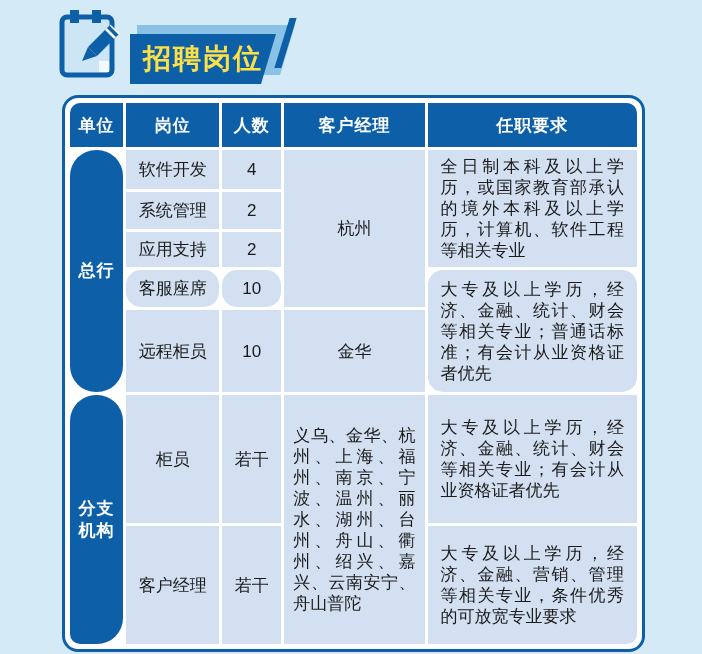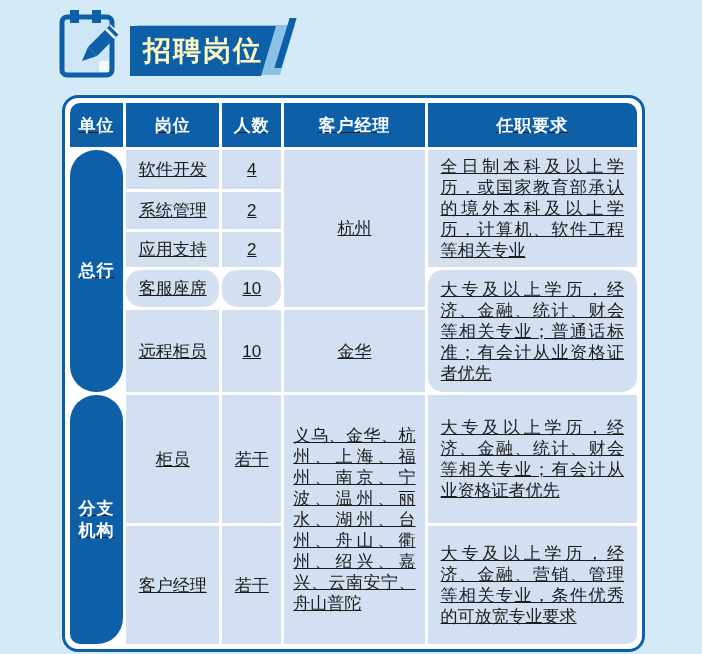--- a/index.html
+++ b/index.html
@@ -16,38 +16,37 @@
   .badge-shadow {
     position:absolute; left:7px; top:7px; width:158px; height:50px;
     background:#8ac2e5;
     clip-path:polygon(0 0,100% 0,calc(100% - 15px) 100%,0 100%);
   }
   .badge-sliver {
     position:absolute; left:152px; top:0; width:7px; height:50px;
     background:#0d60a7; transform:skewX(-17deg);
   }
   .badge-main {
-    position:absolute; left:0; top:8px; width:146px; height:50px;
+    position:absolute; left:0; top:16px; width:146px; height:50px;
     background:#0d60a7;
     clip-path:polygon(0 0,100% 0,calc(100% - 15px) 100%,0 100%);
     display:flex; align-items:center; padding-left:13px;
-    color:#fef9c3; font-size:28px; font-weight:bold; letter-spacing:2px;
+    color:#fde047; font-size:28px; font-weight:bold; letter-spacing:2px;
   }
 
   
   .table-outer {
     position:absolute; left:62px; top:95px; width:583px;
     border:3px solid #0d60a7; border-radius:16px;
     background:#ffffff; padding:2px;
   }
   table {
     border-collapse:separate; border-spacing:3px;
     table-layout:fixed; width:573px;
     color:#1b1b1b;
-    text-decoration:underline;
   }
   col.c-unit { width:53px; }
   col.c-pos  { width:93px; }
   col.c-cnt  { width:59px; }
   col.c-loc  { width:140px; }
   col.c-req  { width:209px; }
 
   th {
     background:#0d60a7; color:#ffffff; font-size:17px; font-weight:bold;
     height:44px; text-align:center; vertical-align:middle; letter-spacing:1px;

